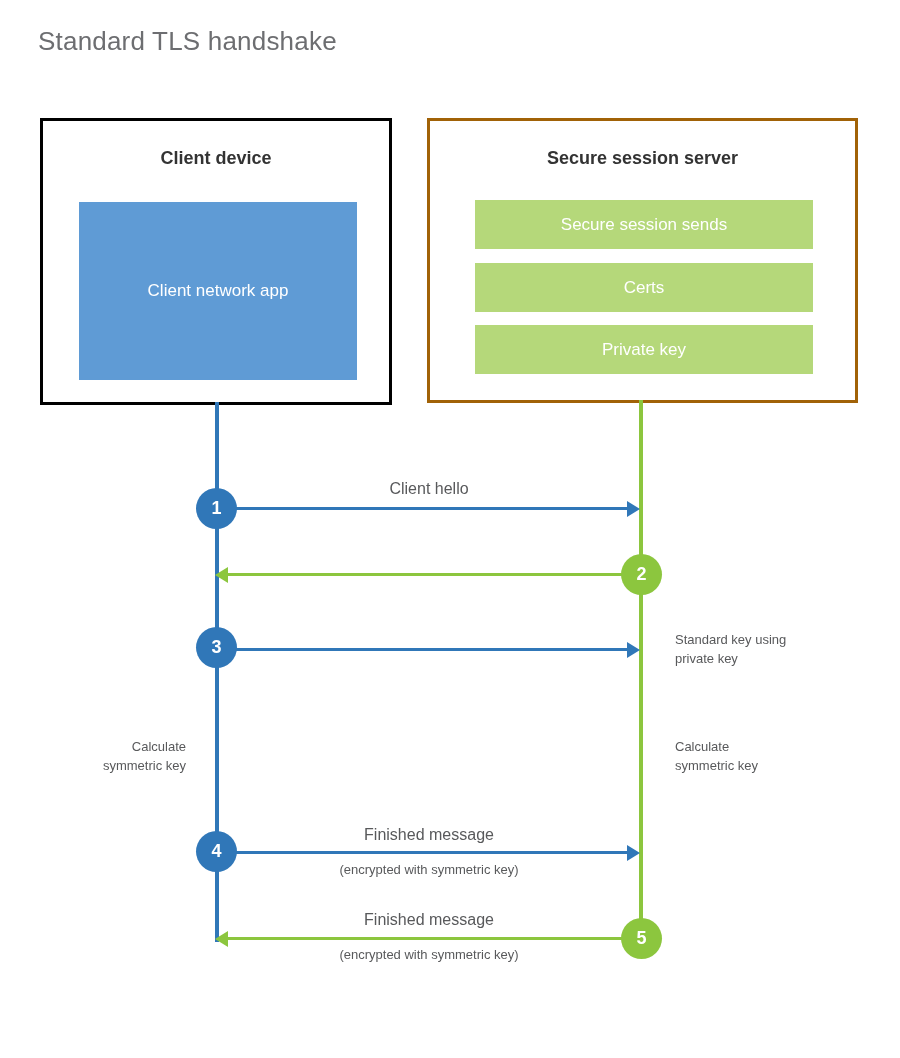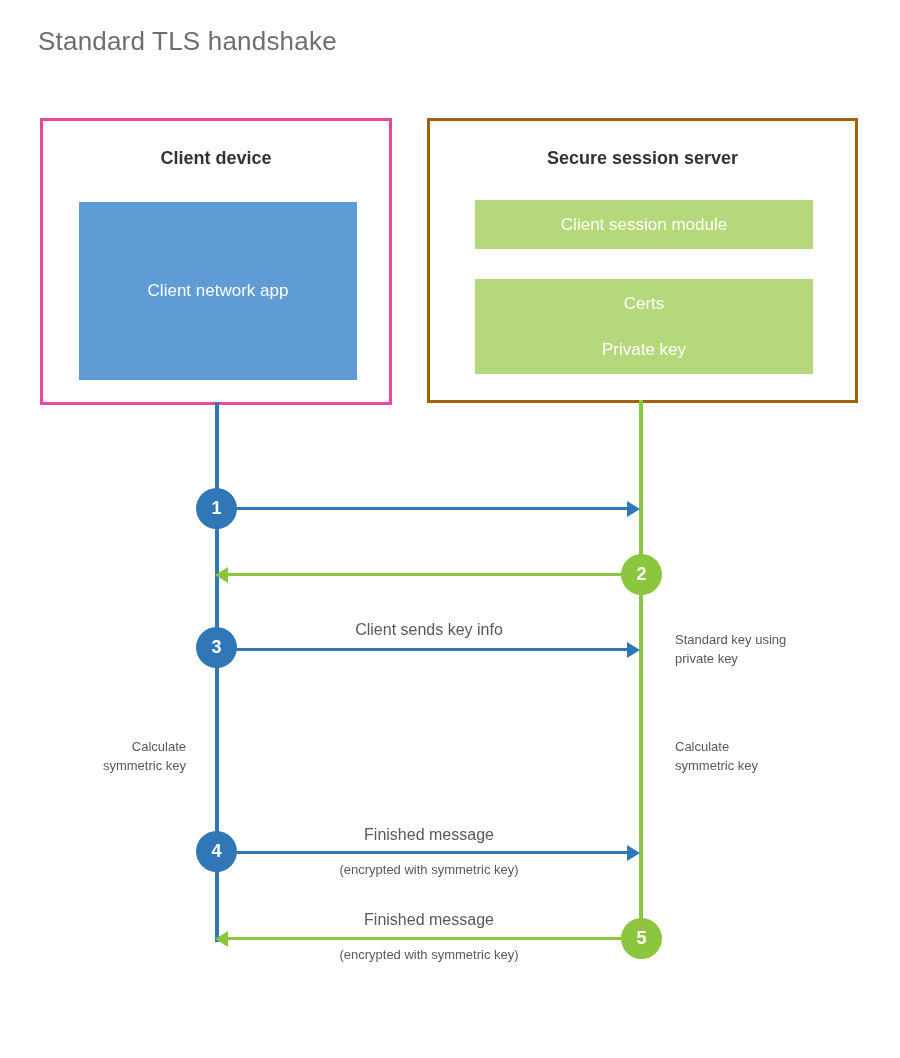--- a/index.html
+++ b/index.html
@@ -38,21 +38,21 @@
   .party-box {
     position: absolute;
     background: #ffffff;
     box-sizing: border-box;
   }
   .party-box.client {
     left: 40px;
     top: 118px;
     width: 352px;
     height: 287px;
-    border: 3px solid #ec4899;
+    border: 3px solid #000000;
   }
   .party-box.server {
     left: 427px;
     top: 118px;
     width: 431px;
     height: 285px;
     border: 3px solid #a16207;
   }
   .party-title {
     position: absolute;
@@ -91,21 +91,21 @@
     background: #b5d87a;
     color: #ffffff;
     font-size: 17px;
     display: flex;
     align-items: center;
     justify-content: center;
     text-align: center;
     box-sizing: border-box;
   }
   .server-block.b0 { top: 79px; }
-  .server-block.b1 { top: 142px; margin-top: 16px; }
+  .server-block.b1 { top: 142px; }
   .server-block.b2 { top: 204px; }
 
   
   .lifeline {
     position: absolute;
     width: 4px;
   }
   .lifeline.client { left: 215px; top: 402px; height: 540px; background: #3077b8; }
   .lifeline.server { left: 639px; top: 400px; height: 542px; background: #8cc63e; }
 
@@ -172,37 +172,37 @@
 
   <div class="diagram-title">Standard TLS handshake</div>
 
   <div class="party-box client">
     <div class="party-title">Client device</div>
     <div class="client-app-block">Client network app</div>
   </div>
 
   <div class="party-box server">
     <div class="party-title">Secure session server</div>
-    <div class="server-block b0">Client session module</div>
+    <div class="server-block b0">Secure session sends</div>
     <div class="server-block b1">Certs</div>
     <div class="server-block b2">Private key</div>
   </div>
 
   <div class="lifeline client"></div>
   <div class="lifeline server"></div>
 
+  <div class="msg-label" style="left:217px; top:480px; width:424px;">Client hello</div>
   <div class="msg-arrow-line" style="left:217px; top:507px; width:411px; background:#3077b8;"></div>
   <div class="msg-arrow-head right" style="left:627px; top:501px;"></div>
   <div class="step-circle blue" style="left:196px; top:488px;">1</div>
 
   <div class="msg-arrow-line" style="left:228px; top:573px; width:413px; background:#8cc63e;"></div>
   <div class="msg-arrow-head left" style="left:215px; top:567px;"></div>
   <div class="step-circle green" style="left:621px; top:554px;">2</div>
 
-  <div class="msg-label" style="left:217px; top:621px; width:424px;">Client sends key info</div>
   <div class="msg-arrow-line" style="left:217px; top:648px; width:411px; background:#3077b8;"></div>
   <div class="msg-arrow-head right" style="left:627px; top:642px;"></div>
   <div class="step-circle blue" style="left:196px; top:627px;">3</div>
 
   <div class="side-note left-align" style="left:675px; top:631px; width:180px;">Standard key using
 private key</div>
 
   <div class="side-note right-align" style="left:45px; top:738px; width:141px;">Calculate
 symmetric key</div>
   <div class="side-note left-align" style="left:675px; top:738px; width:180px;">Calculate

